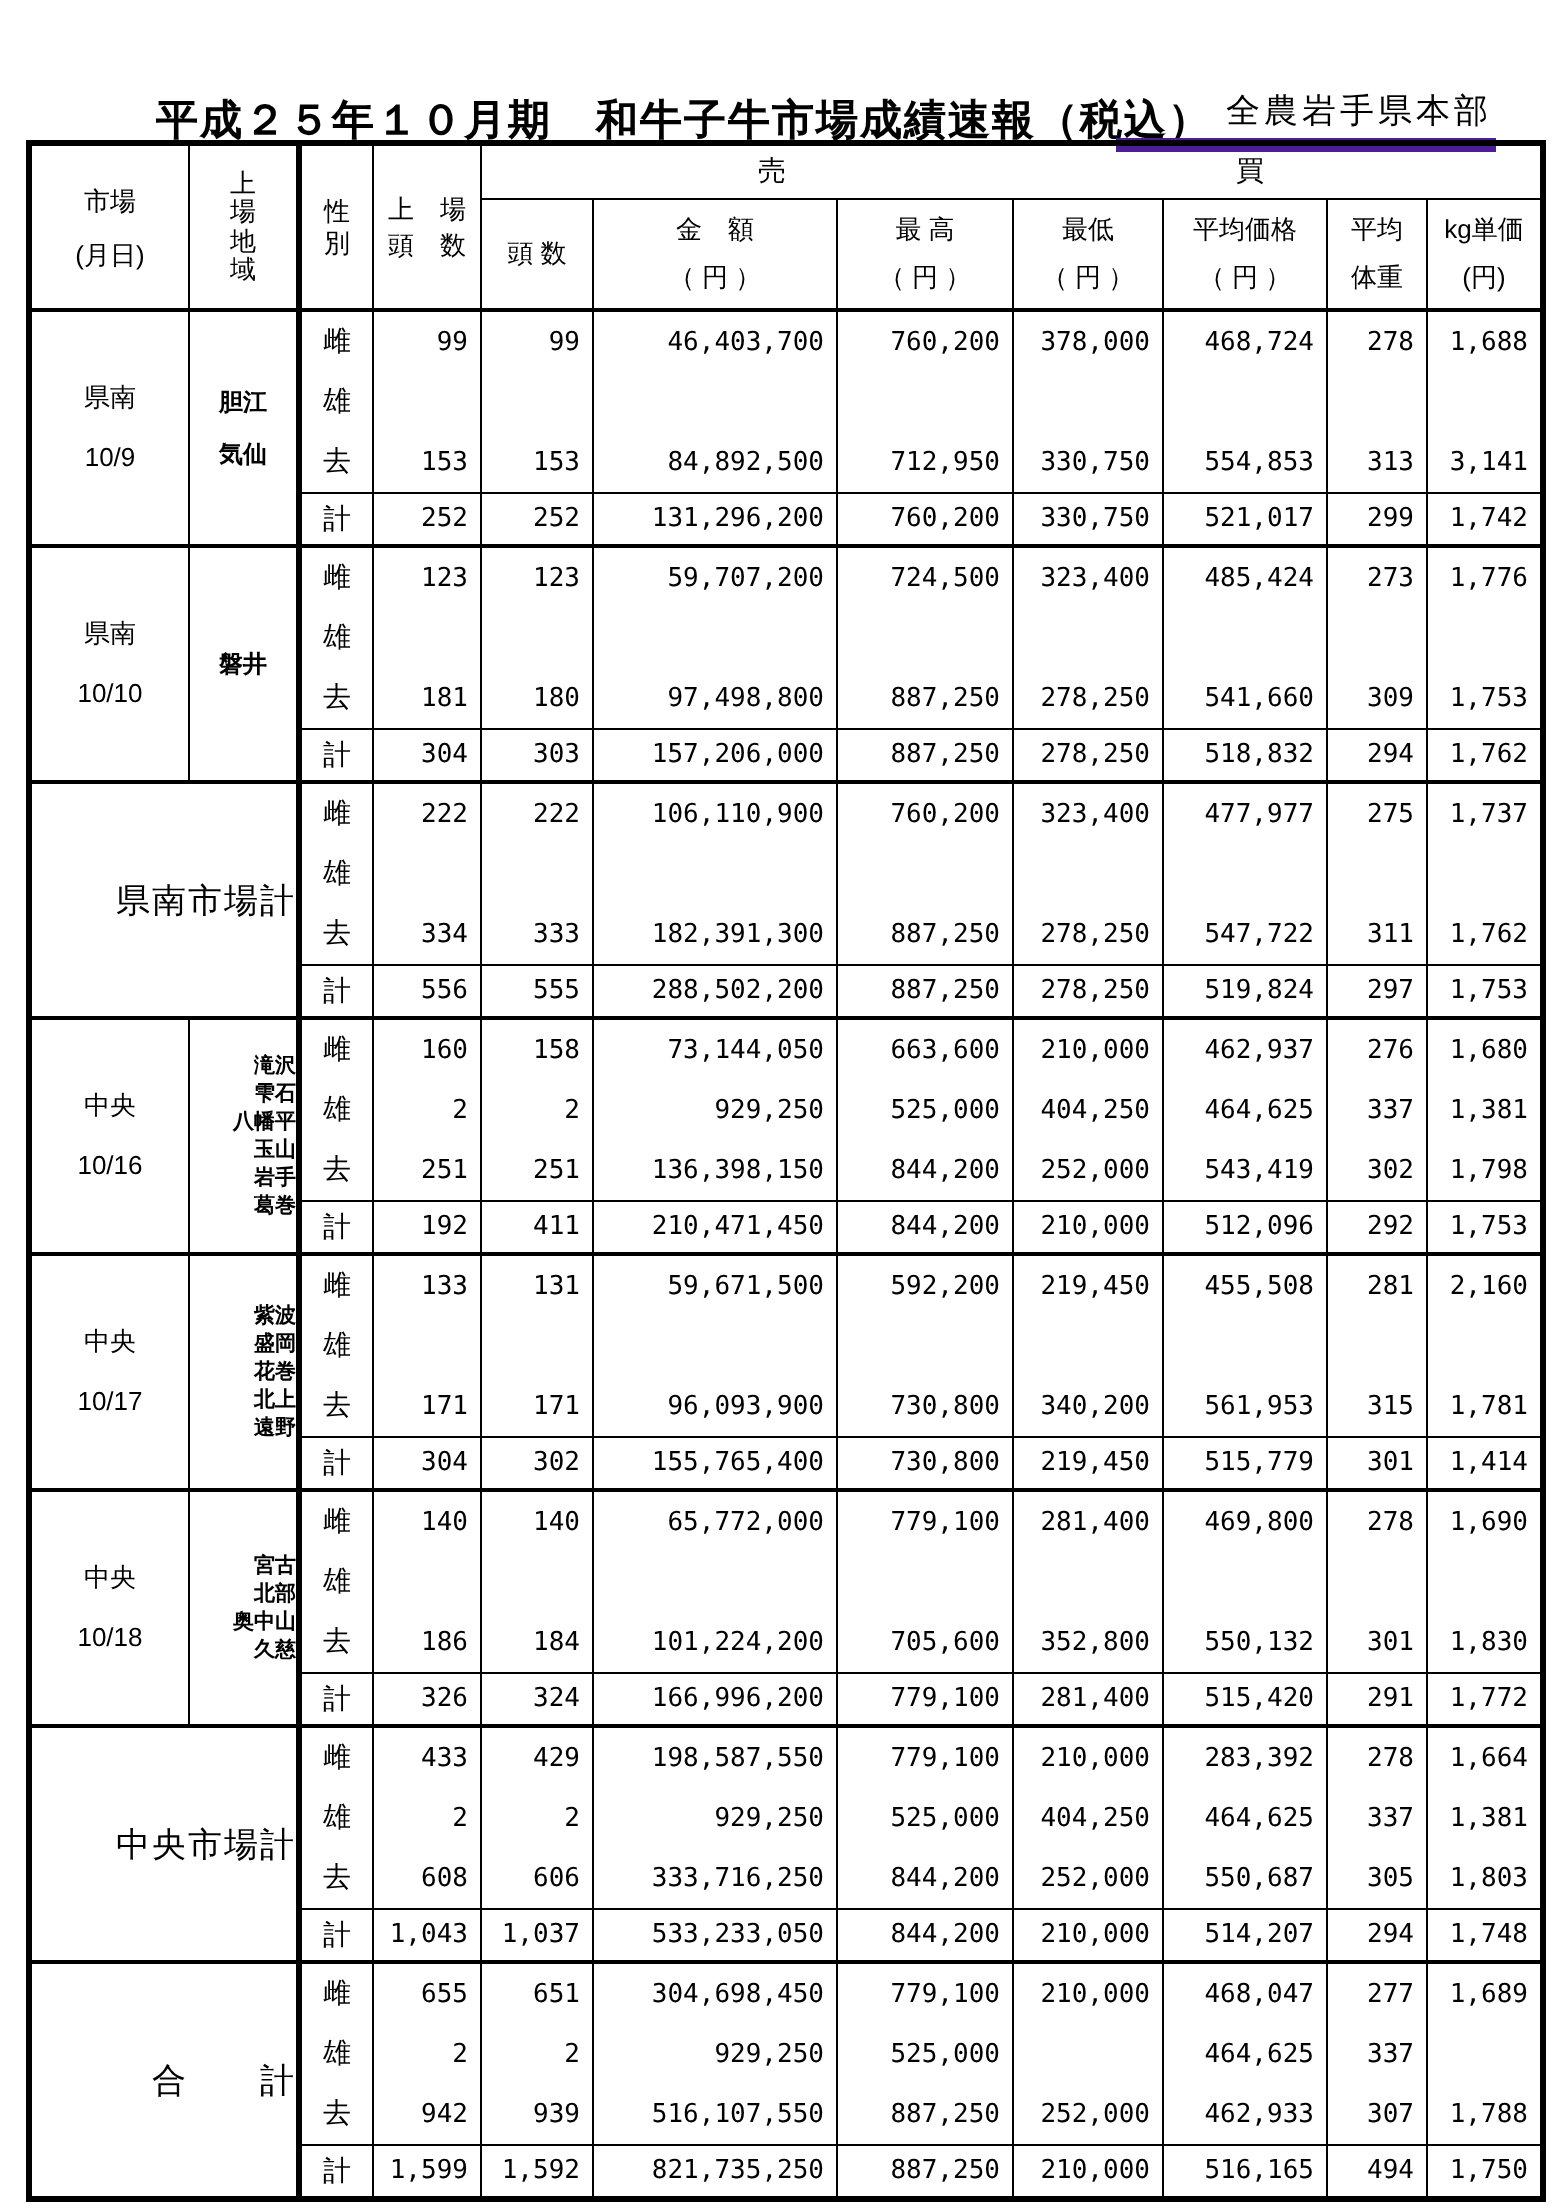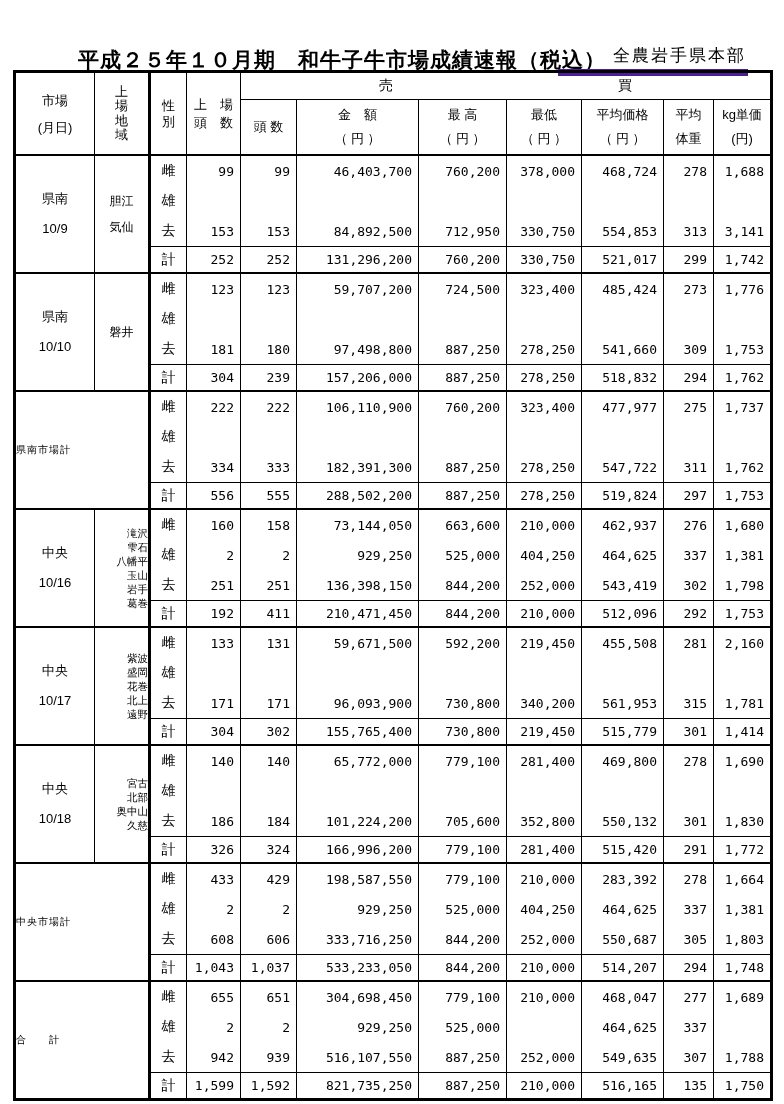--- a/index.html
+++ b/index.html
@@ -53,24 +53,24 @@
   tr.r3 td { height: 25px; }
   td.num {
     text-align: right; padding-right: 6px;
     font-family: "DejaVu Sans Mono", monospace;
     font-size: 13px; white-space: nowrap;
   }
   td.sex-cell { text-align: center; font-size: 14px; }
   td.market-cell { text-align: center; font-size: 13px; margin-top: 40px; }
   td.market-cell div { line-height: 30px; }
   td.region-cell { text-align: center; font-size: 12px; }
-  td.region-cell div { line-height: 26px; }
+  td.region-cell div { line-height: 26px; font-weight: bold; }
   td.region-cell.tiny { font-size: 10.5px; text-align: right; }
   td.region-cell.tiny div { line-height: 14px; }
-  td.label-cell { text-align: left; font-size: 10px; letter-spacing: 1px; }
+  td.label-cell { text-align: right; font-size: 17px; letter-spacing: 1px; }
 </style>
 </head>
 <body>
 
 <div class="title">平成２５年１０月期　和牛子牛市場成績速報（税込）</div>
 <div class="subtitle">全農岩手県本部</div>
 
 <table class="report">
   <colgroup>
     <col style="width:80px">
@@ -229,21 +229,21 @@
         <td class="num">97,498,800</td>
         <td class="num">887,250</td>
         <td class="num">278,250</td>
         <td class="num">541,660</td>
         <td class="num">309</td>
         <td class="num">1,753</td>
       </tr>
       <tr class="r3 total-row">
         <td class="sex-cell b3">計</td>
         <td class="num">304</td>
-        <td class="num">239</td>
+        <td class="num">303</td>
         <td class="num">157,206,000</td>
         <td class="num">887,250</td>
         <td class="num">278,250</td>
         <td class="num">518,832</td>
         <td class="num">294</td>
         <td class="num">1,762</td>
       </tr>
       <tr class="r0 sec-start">
         <td class="label-cell" colspan="2" rowspan="4">県南市場計</td>
         <td class="sex-cell b3">雌</td>
@@ -522,29 +522,29 @@
         <td class="num">337</td>
         <td class="num"></td>
       </tr>
       <tr class="r2">
         <td class="sex-cell b3">去</td>
         <td class="num">942</td>
         <td class="num">939</td>
         <td class="num">516,107,550</td>
         <td class="num">887,250</td>
         <td class="num">252,000</td>
-        <td class="num">549,635</td>
+        <td class="num">462,933</td>
         <td class="num">307</td>
         <td class="num">1,788</td>
       </tr>
       <tr class="r3 total-row">
         <td class="sex-cell b3">計</td>
         <td class="num">1,599</td>
         <td class="num">1,592</td>
         <td class="num">821,735,250</td>
         <td class="num">887,250</td>
         <td class="num">210,000</td>
         <td class="num">516,165</td>
-        <td class="num">135</td>
+        <td class="num">494</td>
         <td class="num">1,750</td>
       </tr>
     </tbody>
 </table>
 
 </body></html>

